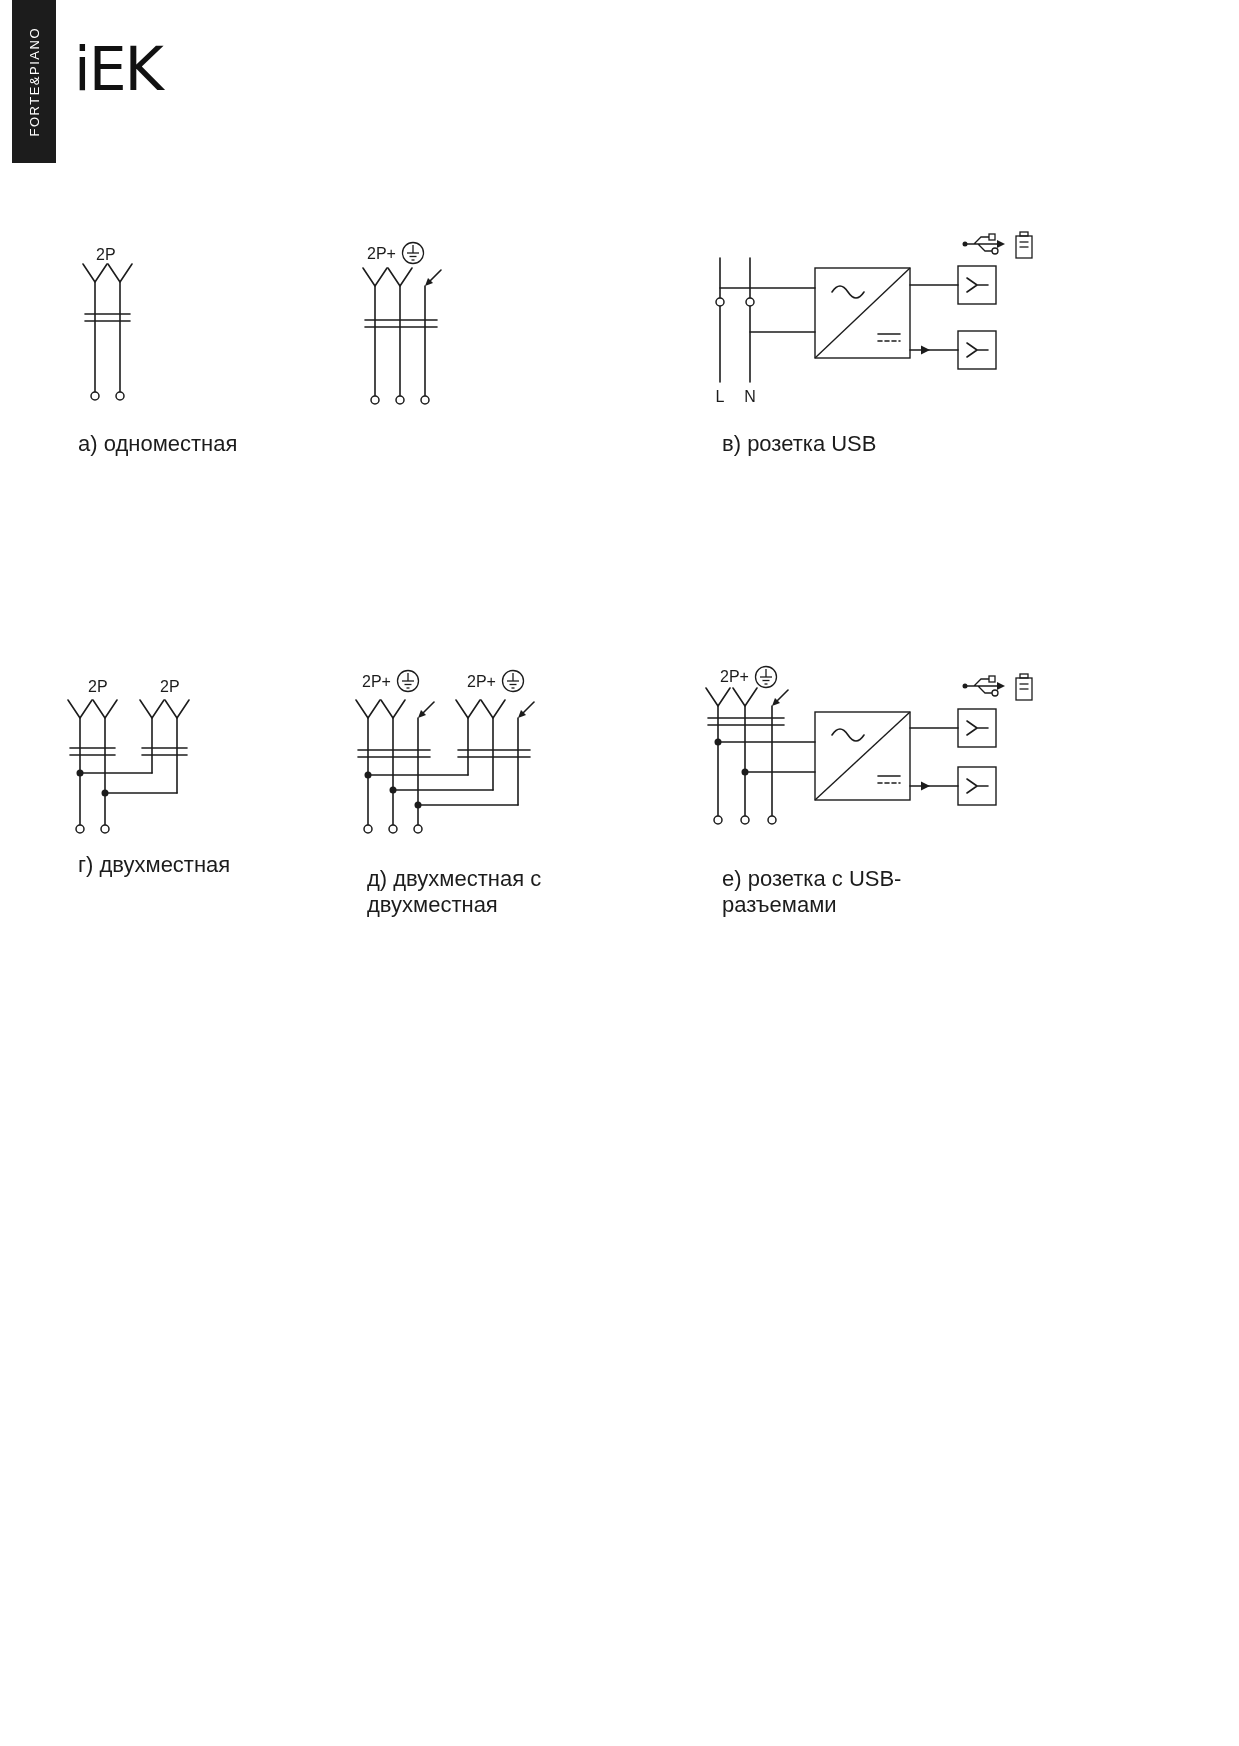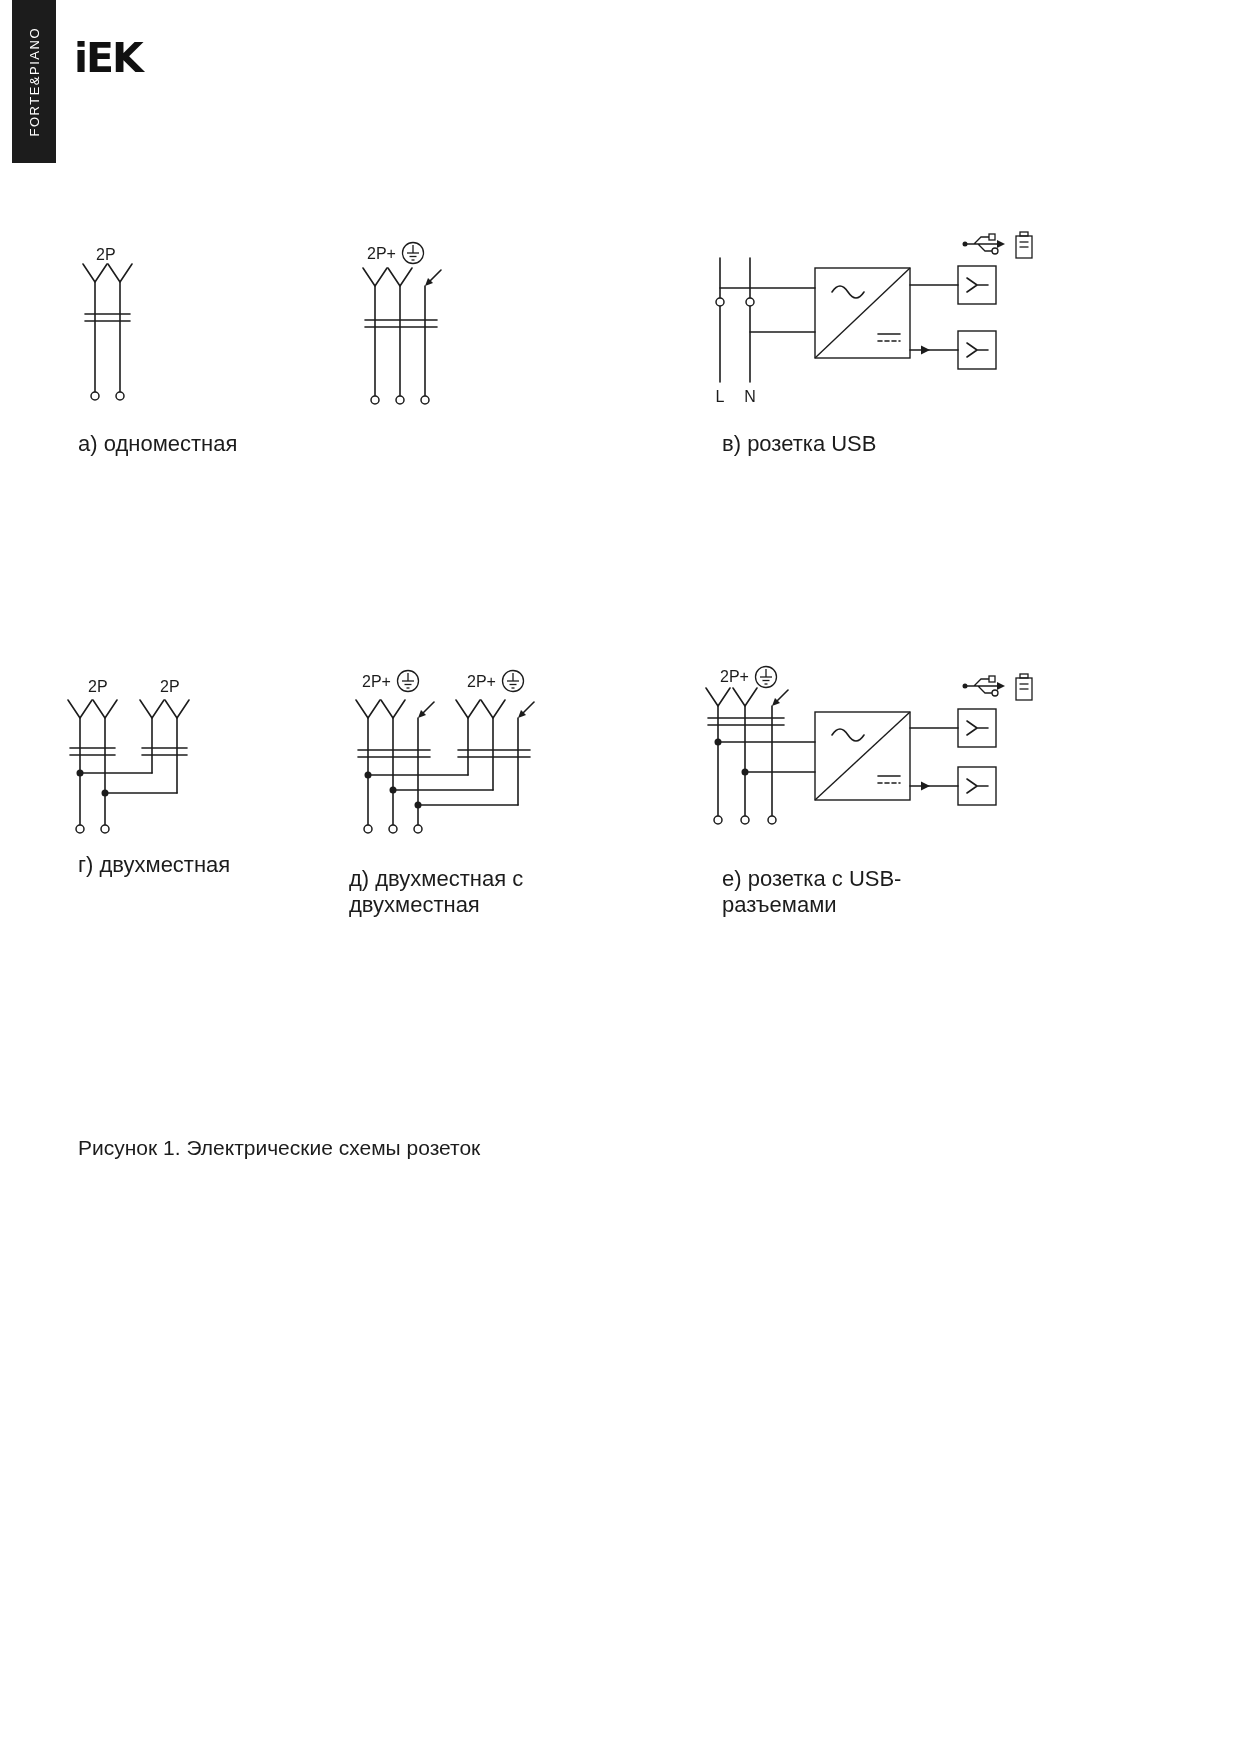--- a/index.html
+++ b/index.html
@@ -5,21 +5,21 @@
   *{margin:0;padding:0;box-sizing:border-box}
   html,body{background:#fff}
   body{width:1239px;height:1746px;font-family:"Liberation Sans","DejaVu Sans",sans-serif;color:#1c1c1c}
   .page{position:relative;width:1239px;height:1746px;background:#fff;overflow:hidden}
 
   .banner{position:absolute;left:12px;top:0;width:44px;height:163px;background:#1c1c1c;
           display:flex;align-items:center;justify-content:center}
   .banner .vtext{writing-mode:vertical-rl;transform:rotate(180deg);color:#fff;
           font-size:13px;letter-spacing:1.5px;font-weight:500;white-space:nowrap}
 
-  .logo{position:absolute;left:74px;top:34px;font-size:41px;font-weight:bold;
+  .logo{position:absolute;left:74px;top:34px;font-size:60px;font-weight:normal;
         letter-spacing:-2px;color:#111;font-family:"DejaVu Sans",sans-serif}
 
   .diag{position:absolute}
   svg text{font-family:"Liberation Sans","DejaVu Sans",sans-serif;fill:#1c1c1c}
   .slabel{font-size:16px}
   .ln{stroke:#1c1c1c;stroke-width:1.6;fill:none;stroke-linecap:round}
   .box{stroke:#1c1c1c;stroke-width:1.4;fill:none}
   .ico{stroke:#1c1c1c;stroke-width:1.3;fill:none}
   .gnd{stroke:#1c1c1c;stroke-width:1.3;fill:none}
   .term{fill:#fff;stroke:#1c1c1c;stroke-width:1.5}
@@ -293,24 +293,23 @@
 
   <div class="cap" style="left:78px;top:431px">
     <span>а) одноместная</span>
   </div>
   <div class="cap" style="left:722px;top:431px">
     <span>в) розетка USB</span>
   </div>
   <div class="cap" style="left:78px;top:852px">
     <span>г) двухместная</span>
   </div>
-  <div class="cap" style="left:349px;top:866px">
+  <div class="cap" style="left:367px;top:866px">
     <span>д) двухместная с</span><br>
     <span>двухместная</span>
   </div>
   <div class="cap" style="left:722px;top:866px">
     <span>е) розетка с USB-</span><br>
     <span>разъемами</span>
   </div>
 
-  <div class="figcap">Рисунок 1. Электрические схемы розеток</div>
 
 </div>
 
 </body></html>

